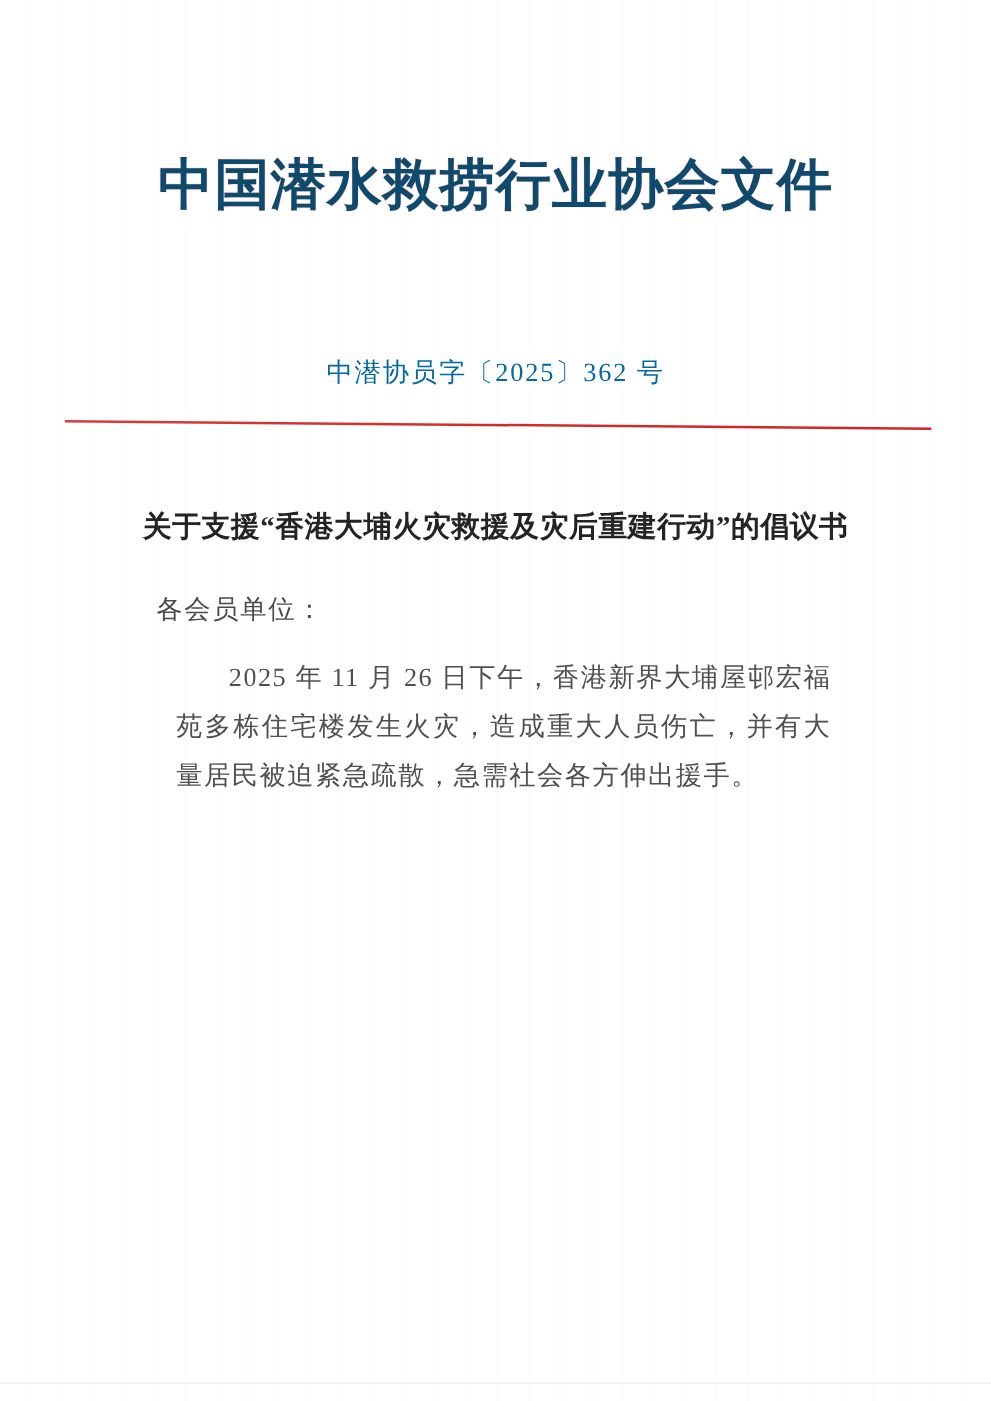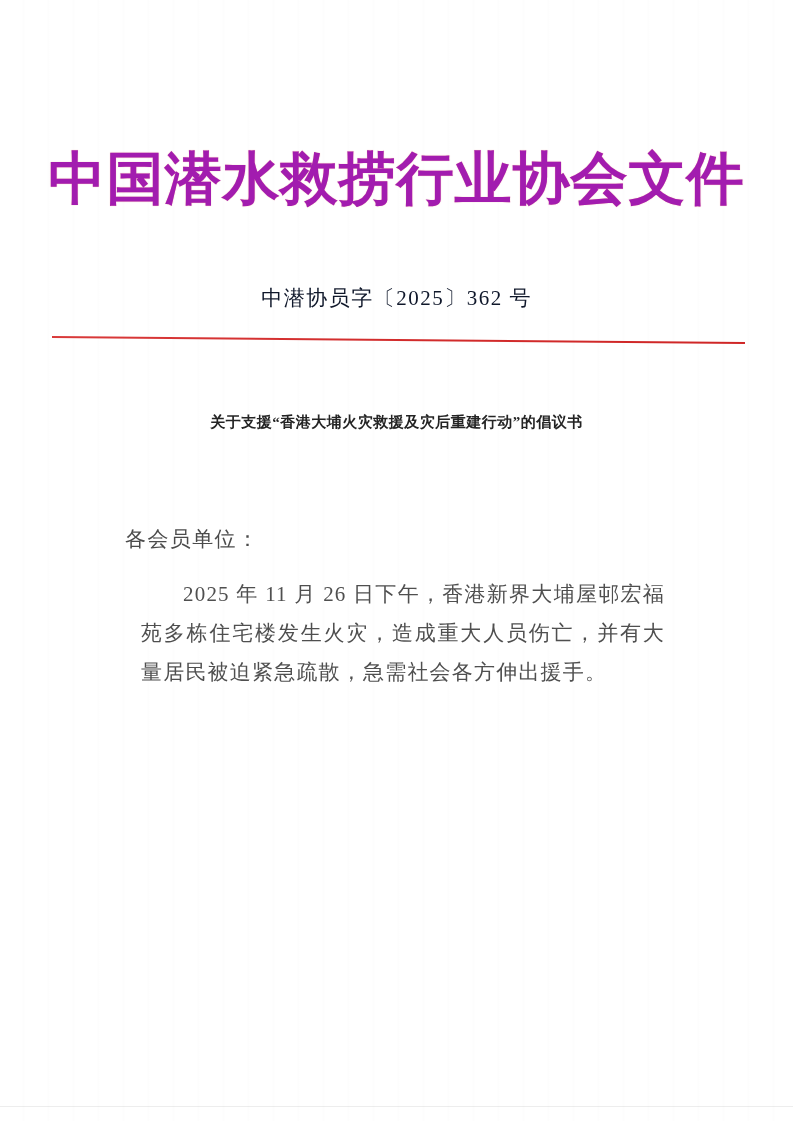--- a/index.html
+++ b/index.html
@@ -43,39 +43,38 @@
   
   .masthead {
     position: absolute;
     top: 126px;
     left: 0;
     right: 0;
     text-align: center;
   }
   .masthead-title {
     display: inline-block;
-    color: #a21caf;
+    color: #0c4a6e;
     font-family: "Liberation Serif", "DejaVu Serif", serif;
     font-weight: bold;
-    font-size: 57px;
+    font-size: 44px;
     line-height: 1.0;
     letter-spacing: 1px;
     white-space: nowrap;
     text-shadow: 0 0 1px rgba(226,34,34,0.45);
-    margin-top: 24px;
   }
 
   
   .doc-number {
     position: absolute;
     top: 283px;
     left: 0;
     right: 0;
     text-align: center;
-    color: #0f172a;
+    color: #0369a1;
     font-size: 21px;
     line-height: 30px;
     letter-spacing: 1.5px;
     white-space: nowrap;
   }
 
   
   .red-rule {
     position: absolute;
     top: 336px;
@@ -89,30 +88,30 @@
 
   
   .subject {
     position: absolute;
     top: 406px;
     left: 60px;
     width: 673px;
     text-align: center;
     color: #242424;
     font-weight: bold;
-    font-size: 15px;
+    font-size: 23px;
     line-height: 32px;
     letter-spacing: 0.5px;
     white-space: nowrap;
   }
 
   
   .body-block {
     position: absolute;
-    top: 520px;
+    top: 468px;
     left: 125px;
     width: 556px;
   }
   .salutation {
     color: #4b4b4b;
     font-size: 21px;
     line-height: 39px;
     letter-spacing: 1.4px;
   }
   .para {

